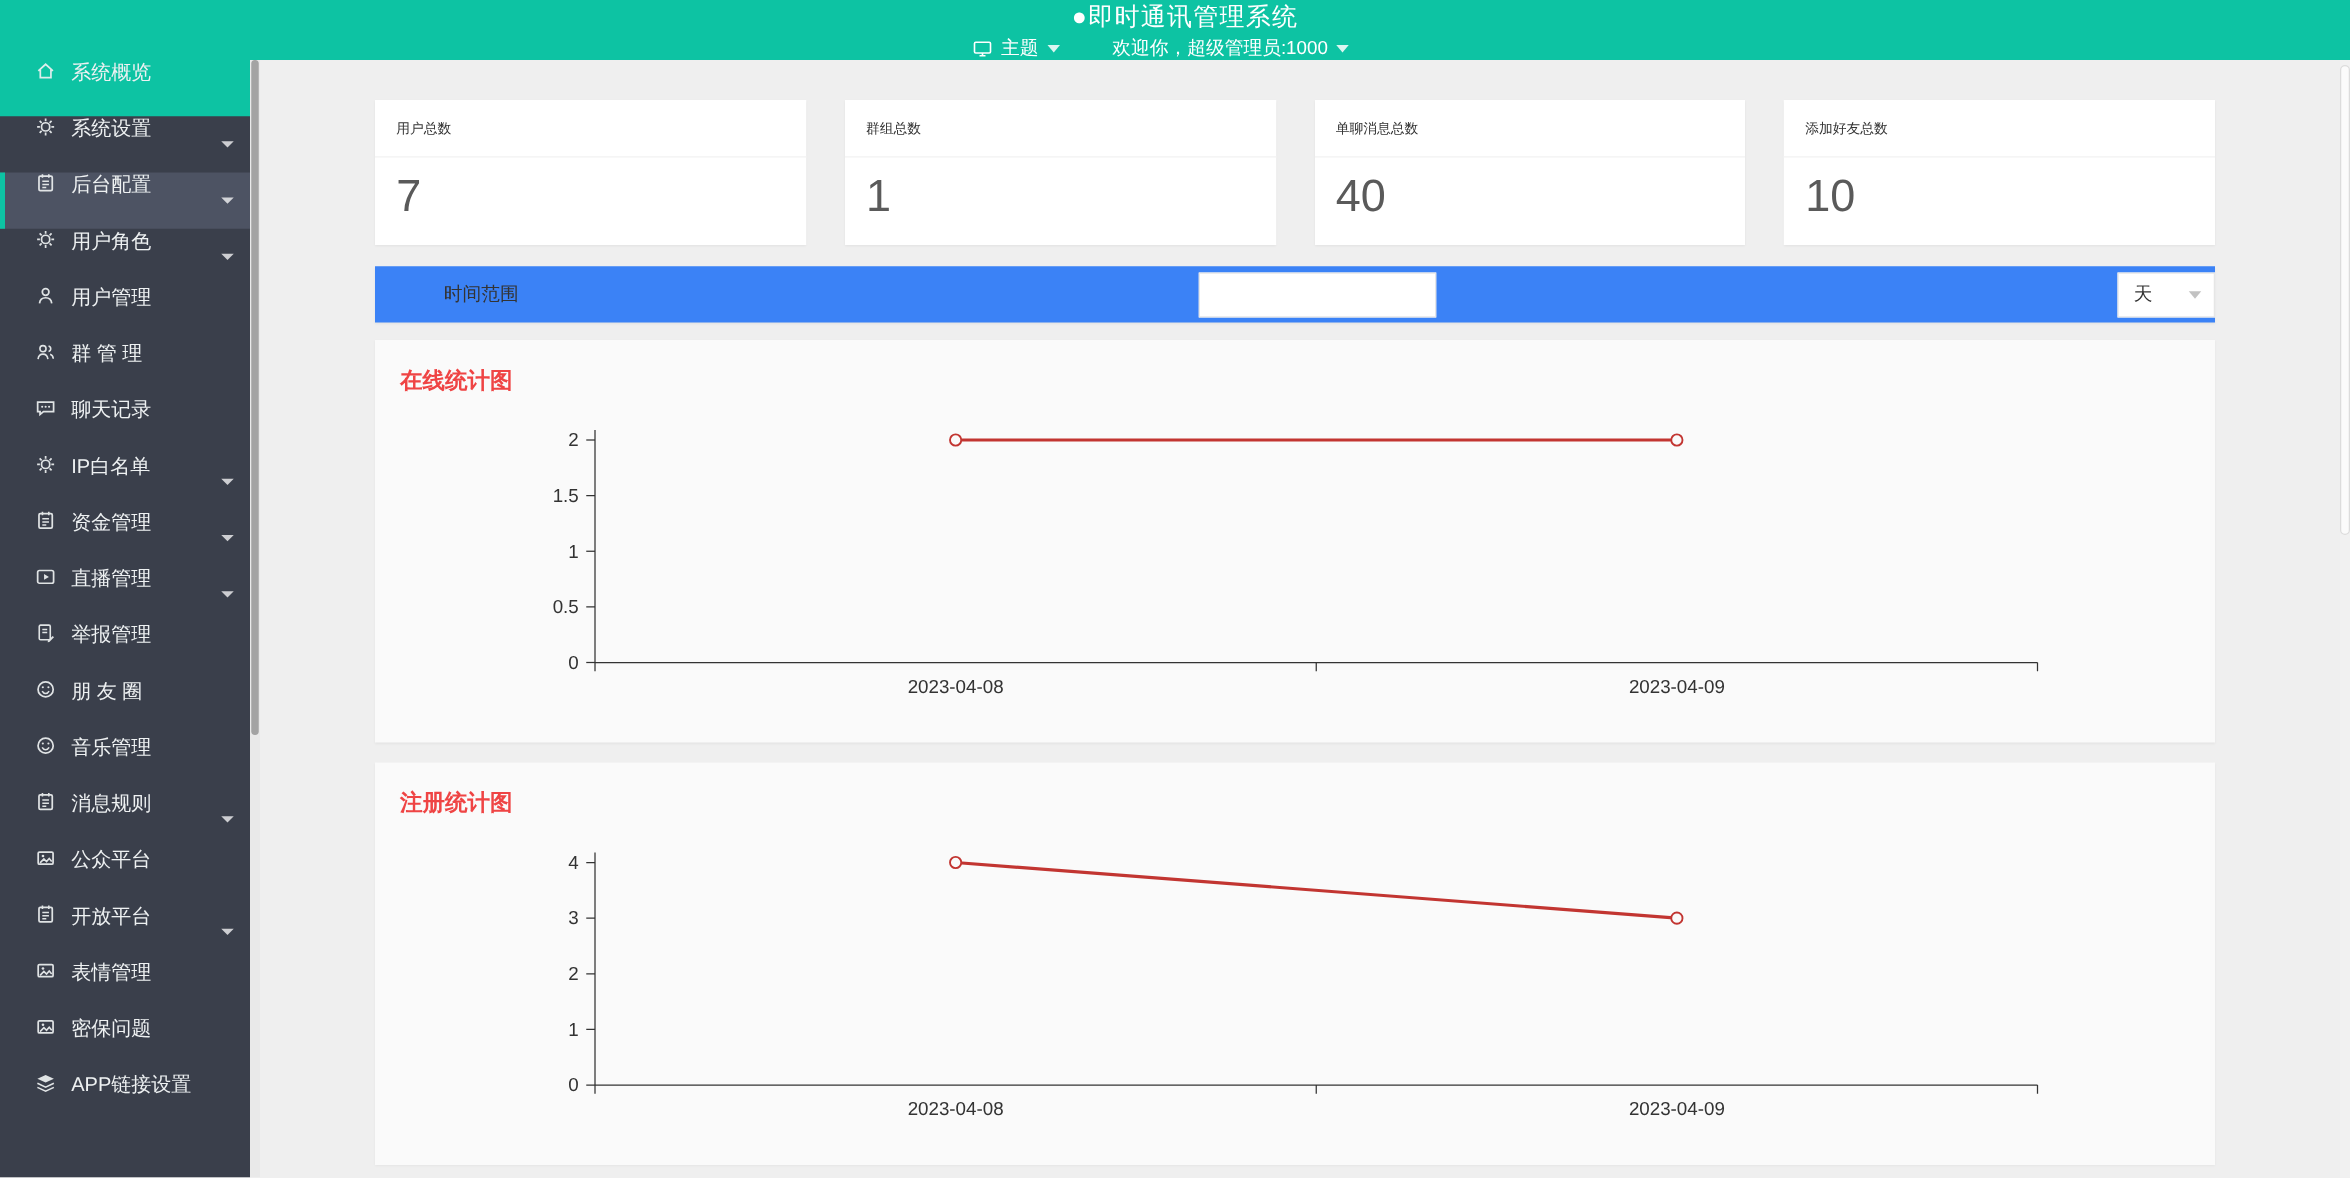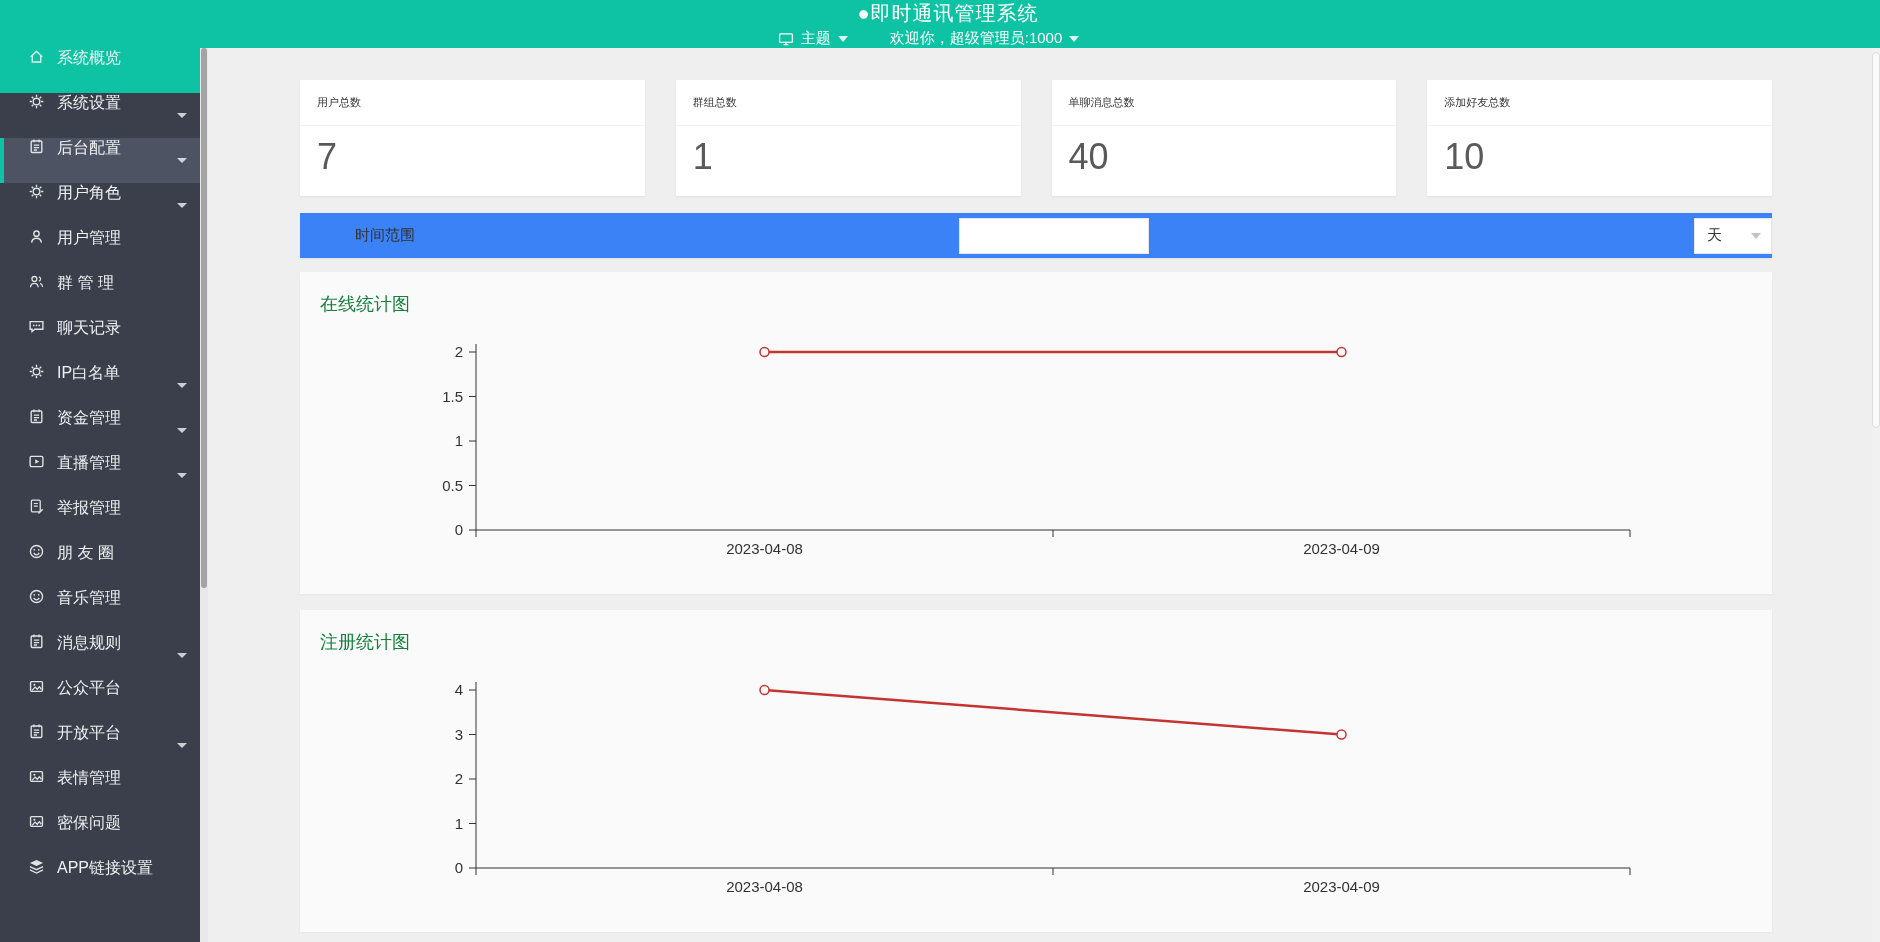--- a/index.html
+++ b/index.html
@@ -57,21 +57,21 @@
   .f-select { margin-left:20px; width:78px; height:36px; border:1px solid #e6e6e6;
     background:#fff; display:flex; align-items:center; justify-content:space-between;
     padding:0 10px 0 12px; font-size:15px; color:#333; cursor:pointer; }
   .arr-g { width:0; height:0; border-left:5px solid transparent; border-right:5px solid transparent;
     border-top:6px solid #c2c2c2; }
 
   
   .chart-card { margin-top:14px; background:#fafafa; box-shadow:0 1px 2px rgba(0,0,0,.05);
     padding-bottom:22px; }
   .chart-card + .chart-card { margin-top:16px; }
-  .chart-title { padding:20px 0 0 20px; font-size:18px; font-weight:normal; color:#15803d; }
+  .chart-title { padding:20px 0 0 20px; font-size:18px; font-weight:bold; color:#ef4444; }
   .chart-svg { display:block; width:1440px; height:240px; margin:16px auto 0; }
 </style>
 </head>
 <body>
 
 <svg width="0" height="0" style="position:absolute">
   <defs>
     <g id="i-home">
         <path d="M2.5 8.2 8 3.2l5.5 5M4 7.3V13.2h8V7.3" fill="none" stroke="currentColor" stroke-width="1.3"></path>
       </g>

